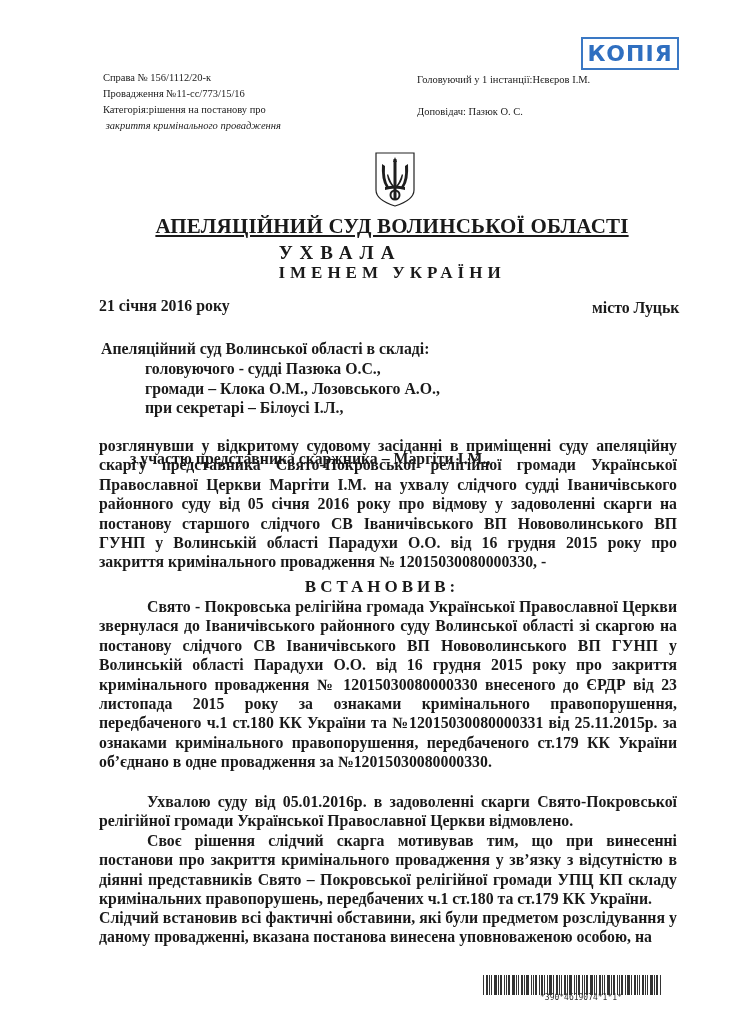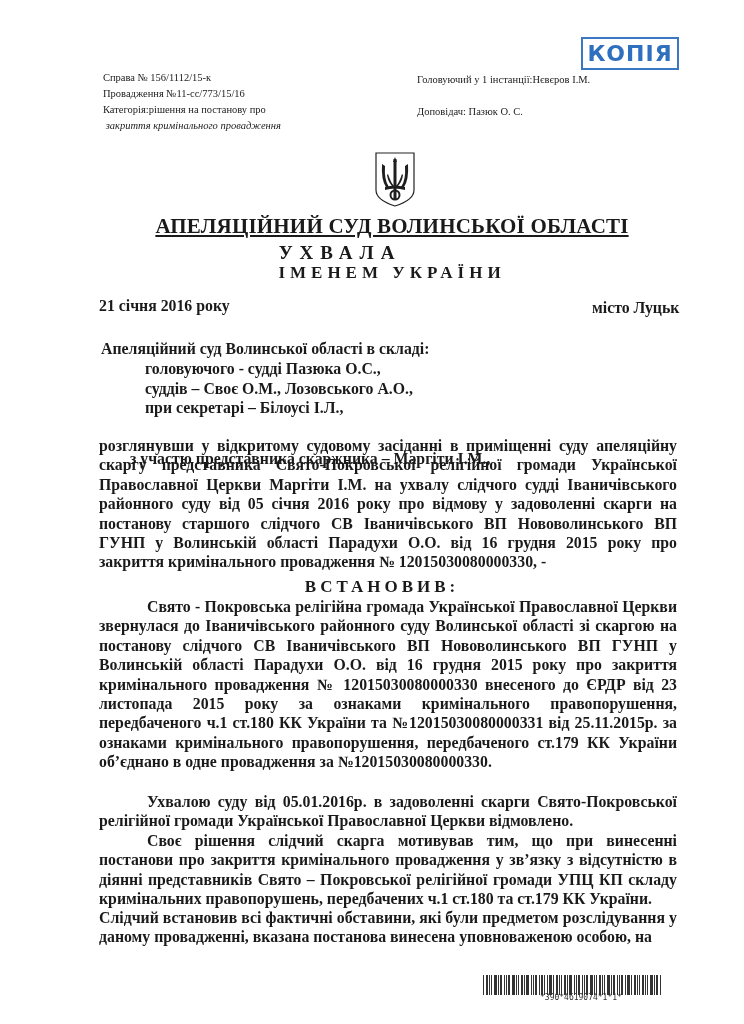--- a/index.html
+++ b/index.html
@@ -19,21 +19,21 @@
   .comp { position: absolute; }
   .heading { position: absolute; left: 0; width: 744px; top: 577px; text-align: center; font-size: 17px; font-weight: bold; letter-spacing: 4px; padding-left: 20px; box-sizing: border-box; }
   .barcode { position: absolute; left: 483px; top: 975px; width: 200px; height: 20px; display: flex; align-items: stretch; }
   .barcode span { display: block; background: #333; margin-right: 1px; }
   .barcode-text { position: absolute; left: 540px; top: 993px; font-family: "DejaVu Sans Mono", monospace; font-size: 8px; color: #333; }
 </style>
 </head>
 <body>
 
 <div class="abs meta" style="left:103px; top:70px;">
-  <div>Справа №  156/1112/15-к</div>
+  <div>Справа №  156/1112/20-к</div>
   <div>Провадження №11-сс/773/15/16</div>
   <div>Категорія:рішення на постанову про</div>
   <div style="white-space:pre;font-style:italic;"> закриття кримінального провадження</div>
 </div>
 
 <div class="abs meta" style="left:417px; top:72px;">Головуючий у 1 інстанції:Нєвєров І.М.</div>
 <div class="abs meta" style="left:417px; top:104px;">Доповідач: Пазюк О. С.</div>
 
 <div class="stamp">КОПІЯ</div>
 
@@ -56,21 +56,21 @@
 
 <div class="court-name">АПЕЛЯЦІЙНИЙ СУД ВОЛИНСЬКОЇ ОБЛАСТІ</div>
 <div class="doc-type">УХВАЛА</div>
 <div class="in-name">ІМЕНЕМ УКРАЇНИ</div>
 
 <div class="abs body-text date">21 січня 2016 року</div>
 <div class="abs body-text city">місто Луцьк</div>
 
 <div class="comp body-text" style="left:101px; top:339px;">Апеляційний суд Волинської області в складі:</div>
 <div class="comp body-text" style="left:145px; top:359px;">головуючого - судді Пазюка О.С.,</div>
-<div class="comp body-text" style="left:145px; top:379px;">суддів – Своє О.М., Лозовського А.О.,</div>
+<div class="comp body-text" style="left:145px; top:379px;">громади – Клока О.М., Лозовського А.О.,</div>
 <div class="comp body-text" style="left:145px; top:398px;">при секретарі –  Білоусі І.Л.,</div>
 <div class="comp body-text" style="left:130px; top:417px;margin-top:32px;">з участю представника скаржника – Маргіти І.М.,</div>
 
 <div class="p body-text" style="top:436px;">розглянувши у відкритому судовому засіданні в приміщенні суду апеляційну скаргу представника Свято-Покровської релігійної громади Української Православної Церкви Маргіти І.М. на ухвалу слідчого судді Іваничівського районного суду від 05 січня 2016 року про відмову у задоволенні скарги на постанову старшого слідчого СВ Іваничівського ВП Нововолинського ВП ГУНП у Волинській області Парадухи О.О. від 16 грудня 2015 року про закриття кримінального провадження № 12015030080000330, -</div>
 
 <div class="heading">ВСТАНОВИВ:</div>
 
 <div class="p body-text indent" style="top:597px;">Свято - Покровська релігійна громада Української Православної Церкви звернулася до Іваничівського районного суду Волинської області зі скаргою на постанову слідчого СВ Іваничівського ВП Нововолинського ВП ГУНП у Волинській області Парадухи О.О. від 16 грудня 2015 року про закриття кримінального провадження № 12015030080000330 внесеного до ЄРДР від 23 листопада 2015 року за ознаками кримінального правопорушення, передбаченого ч.1 ст.180 КК України та №12015030080000331 від 25.11.2015р. за ознаками кримінального правопорушення, передбаченого ст.179 КК України об’єднано в одне провадження за №12015030080000330.</div>
 <div class="p body-text indent" style="top:792px;">Ухвалою суду від 05.01.2016р. в задоволенні скарги Свято-Покровської релігійної громади Української Православної Церкви відмовлено.</div>
 <div class="p body-text indent" style="top:831px;">Своє рішення слідчий скарга мотивував тим, що при винесенні постанови про закриття кримінального провадження у зв’язку з відсутністю в діянні представників Свято – Покровської релігійної громади УПЦ КП складу кримінальних правопорушень, передбачених ч.1 ст.180 та ст.179 КК України.</div>

